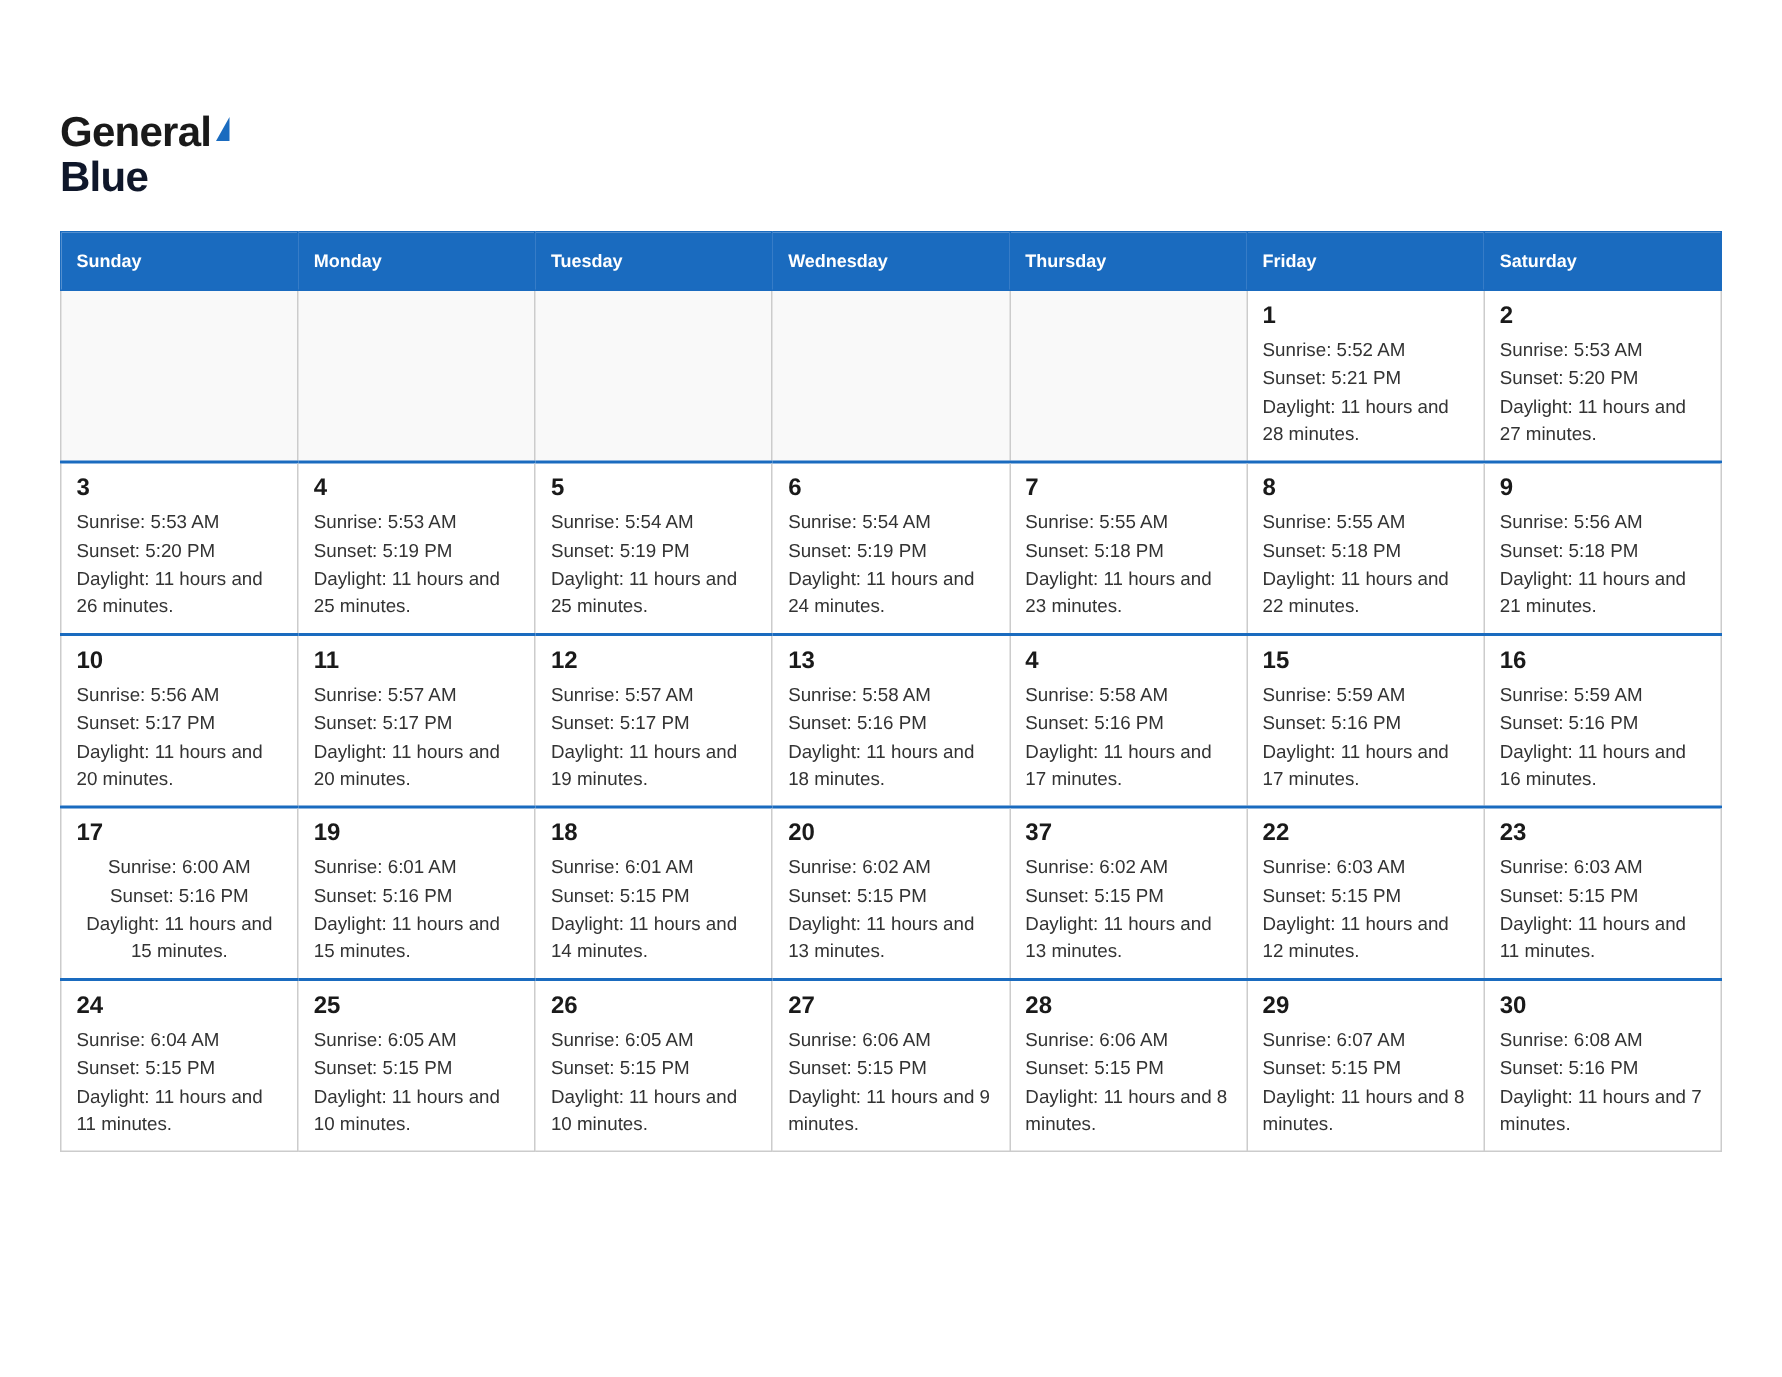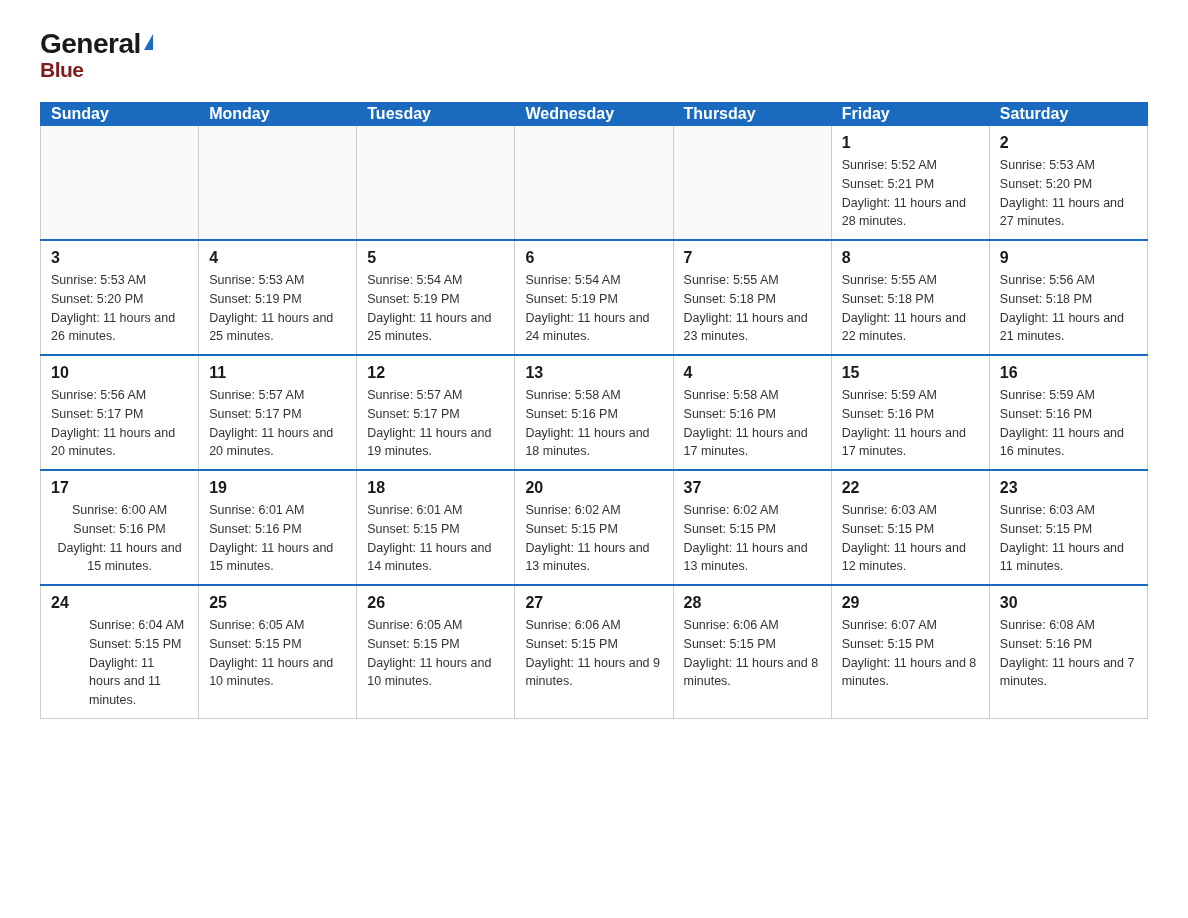--- a/index.html
+++ b/index.html
@@ -12,31 +12,32 @@
     .header {
       display: flex;
       justify-content: space-between;
       align-items: flex-start;
       margin-bottom: 20px;
     }
     .logo {
       display: flex;
       flex-direction: column;
       align-items: flex-start;
+      margin-top: 44px;
     }
     .logo-general {
       font-size: 28px;
       font-weight: bold;
       color: #1a1a1a;
       letter-spacing: -0.5px;
     }
     .logo-blue {
-      font-size: 21px;
-      font-weight: bold;
-      color: #7f1d1d;
+      font-size: 28px;
+      font-weight: bold;
+      color: #0f172a;
       letter-spacing: -0.5px;
     }
     .title-section {
       text-align: right;
     }
     .month-title {
       font-size: 52px;
       font-weight: bold;
       color: #1a1a1a;
       line-height: 1.1;
@@ -47,23 +48,23 @@
       margin-top: 4px;
     }
     .calendar {
       width: 100%;
       border-collapse: collapse;
       border: 1px solid #ccc;
     }
     .calendar th {
       background-color: #1a6bbf;
       color: #fff;
-      font-size: 16px;
-      font-weight: bold;
-      padding: 2px 10px;
+      font-size: 12px;
+      font-weight: bold;
+      padding: 12px 10px;
       text-align: left;
       border: 1px solid #1a6bbf;
     }
     .calendar td {
       vertical-align: top;
       border: 1px solid #ccc;
       padding: 8px 10px;
       width: calc(100% / 7);
       min-height: 110px;
       height: 110px;
@@ -263,21 +264,21 @@
         <td>
           <div class="day-number">23</div>
           <div class="day-info" style="white-space: pre-line;">Sunrise: 6:03 AM
 Sunset: 5:15 PM
 Daylight: 11 hours and 11 minutes.</div>
         </td>
       </tr>
       <tr class="row-border">
         <td>
           <div class="day-number">24</div>
-          <div class="day-info" style="white-space: pre-line; margin-left: 38px;">Sunrise: 6:04 AM
+          <div class="day-info" style="white-space: pre-line;">Sunrise: 6:04 AM
 Sunset: 5:15 PM
 Daylight: 11 hours and 11 minutes.</div>
         </td>
         <td>
           <div class="day-number">25</div>
           <div class="day-info" style="white-space: pre-line;">Sunrise: 6:05 AM
 Sunset: 5:15 PM
 Daylight: 11 hours and 10 minutes.</div>
         </td>
         <td>

